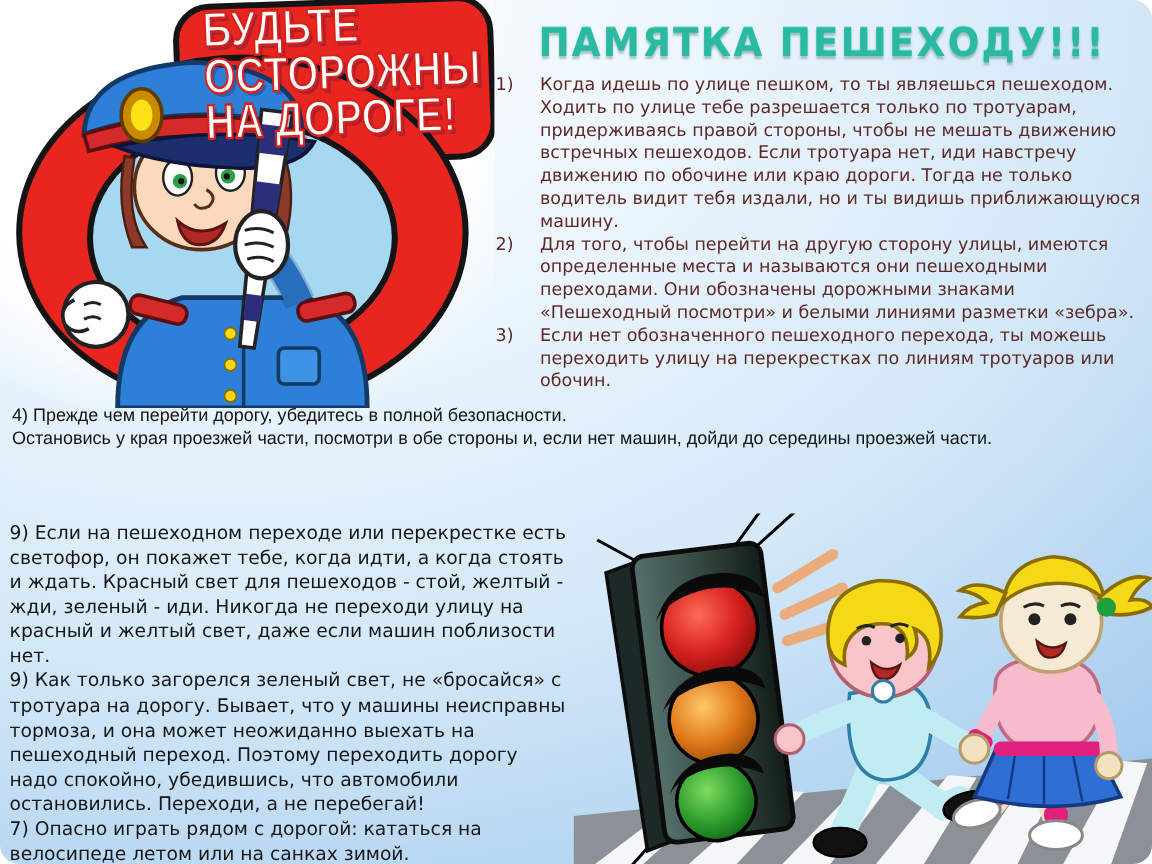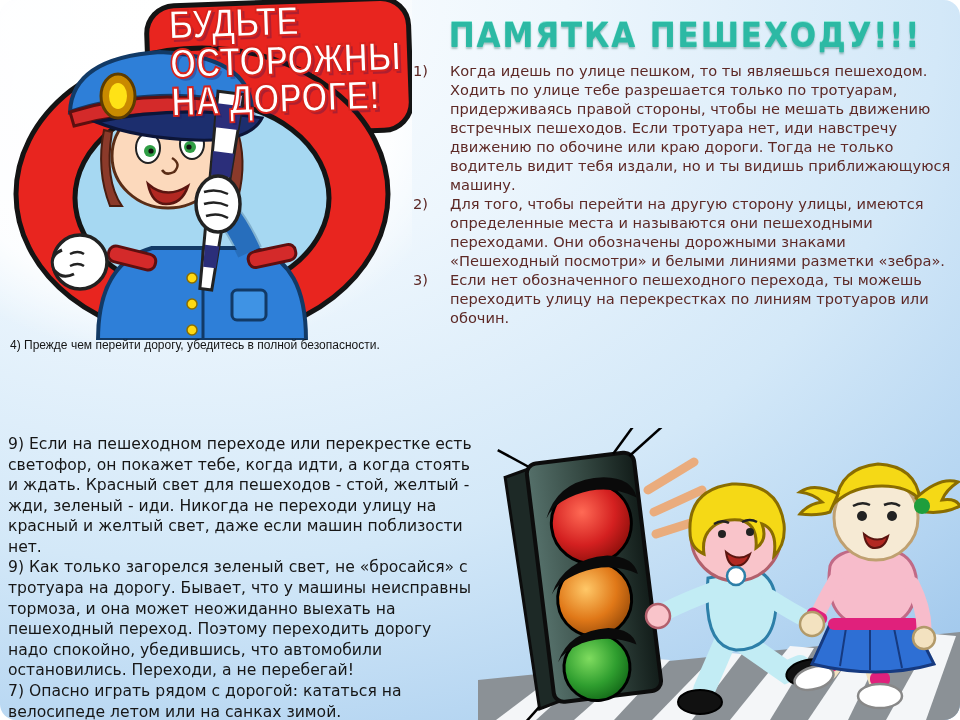--- a/index.html
+++ b/index.html
@@ -18,21 +18,21 @@
     white-space:nowrap;
   }
   
   .numlist{position:absolute;left:413px;top:62px;width:545px;color:#5d2926;
     font-size:14.6px;line-height:1.3;}
   .numitem{display:flex;}
   .numitem .n{flex:0 0 37px;}
   .numitem .t{flex:1;}
   
   .midblock{position:absolute;left:10px;top:338px;width:946px;color:#141414;
-    font-family:"Liberation Sans", sans-serif;font-size:12px;line-height:1.24;}
+    font-family:"Liberation Sans", sans-serif;font-size:15px;line-height:1.24;}
   .midblock div{white-space:nowrap;}
   .note{position:absolute;left:10px;top:406px;width:946px;color:#141414;
     font-family:"Liberation Sans", sans-serif;font-size:16.5px;white-space:nowrap;}
   .note .dot{font-weight:bold;font-size:21px;}
   
   .botlist{position:absolute;left:8px;top:434px;width:464px;color:#161616;
     font-size:15.6px;line-height:1.32;}
   
   .copimg{position:absolute;left:0;top:0;width:412px;height:340px;}
   .banner{
@@ -137,20 +137,21 @@
       <span class="t">Для того, чтобы перейти на другую сторону улицы, имеются определенные места и называются они пешеходными переходами. Они обозначены дорожными знаками «Пешеходный посмотри» и белыми линиями разметки «зебра».</span>
     </div>
     <div class="numitem">
       <span class="n">3)</span>
       <span class="t">Если нет обозначенного пешеходного перехода, ты можешь переходить улицу на перекрестках по линиям тротуаров или обочин.</span>
     </div>
   </div>
 
   <div class="midblock">
     <div>4) Прежде чем перейти дорогу, убедитесь в полной безопасности.</div>
+    <div>Остановись у края проезжей части, посмотри в обе стороны и, если нет машин, дойди до середины проезжей части.</div>
   </div>
 
   <div class="botlist">
     <div>9) Если на пешеходном переходе или перекрестке есть светофор, он покажет тебе, когда идти, а когда стоять и ждать. Красный свет для пешеходов - стой, желтый - жди, зеленый - иди. Никогда не переходи улицу на красный и желтый свет, даже если машин поблизости нет.</div>
     <div>9) Как только загорелся зеленый свет, не «бросайся» с тротуара на дорогу. Бывает, что у машины неисправны тормоза, и она может неожиданно выехать на пешеходный переход. Поэтому переходить дорогу надо спокойно, убедившись, что автомобили остановились. Переходи, а не перебегай!</div>
     <div>7) Опасно играть рядом с дорогой: кататься на велосипеде летом или на санках зимой.</div>
   </div>
 
   <div class="kidsimg">
     <svg width="482" height="292" viewBox="0 0 482 292">

